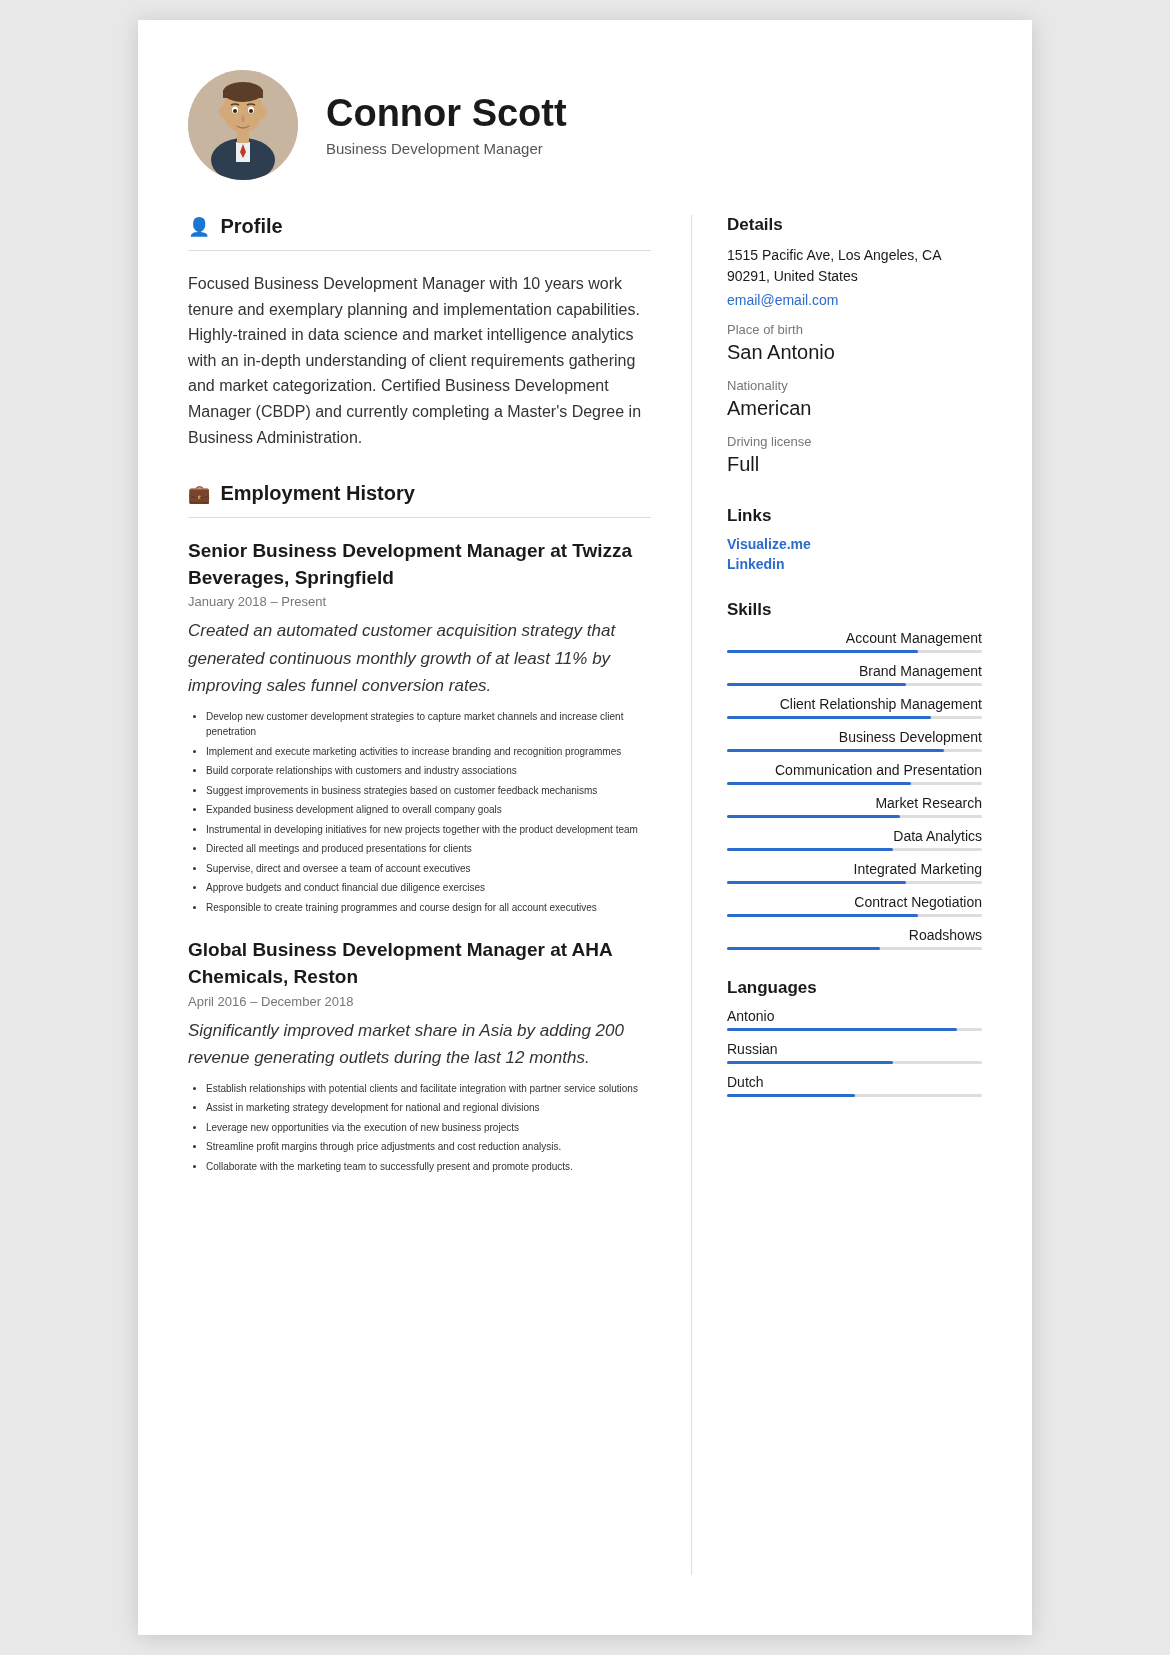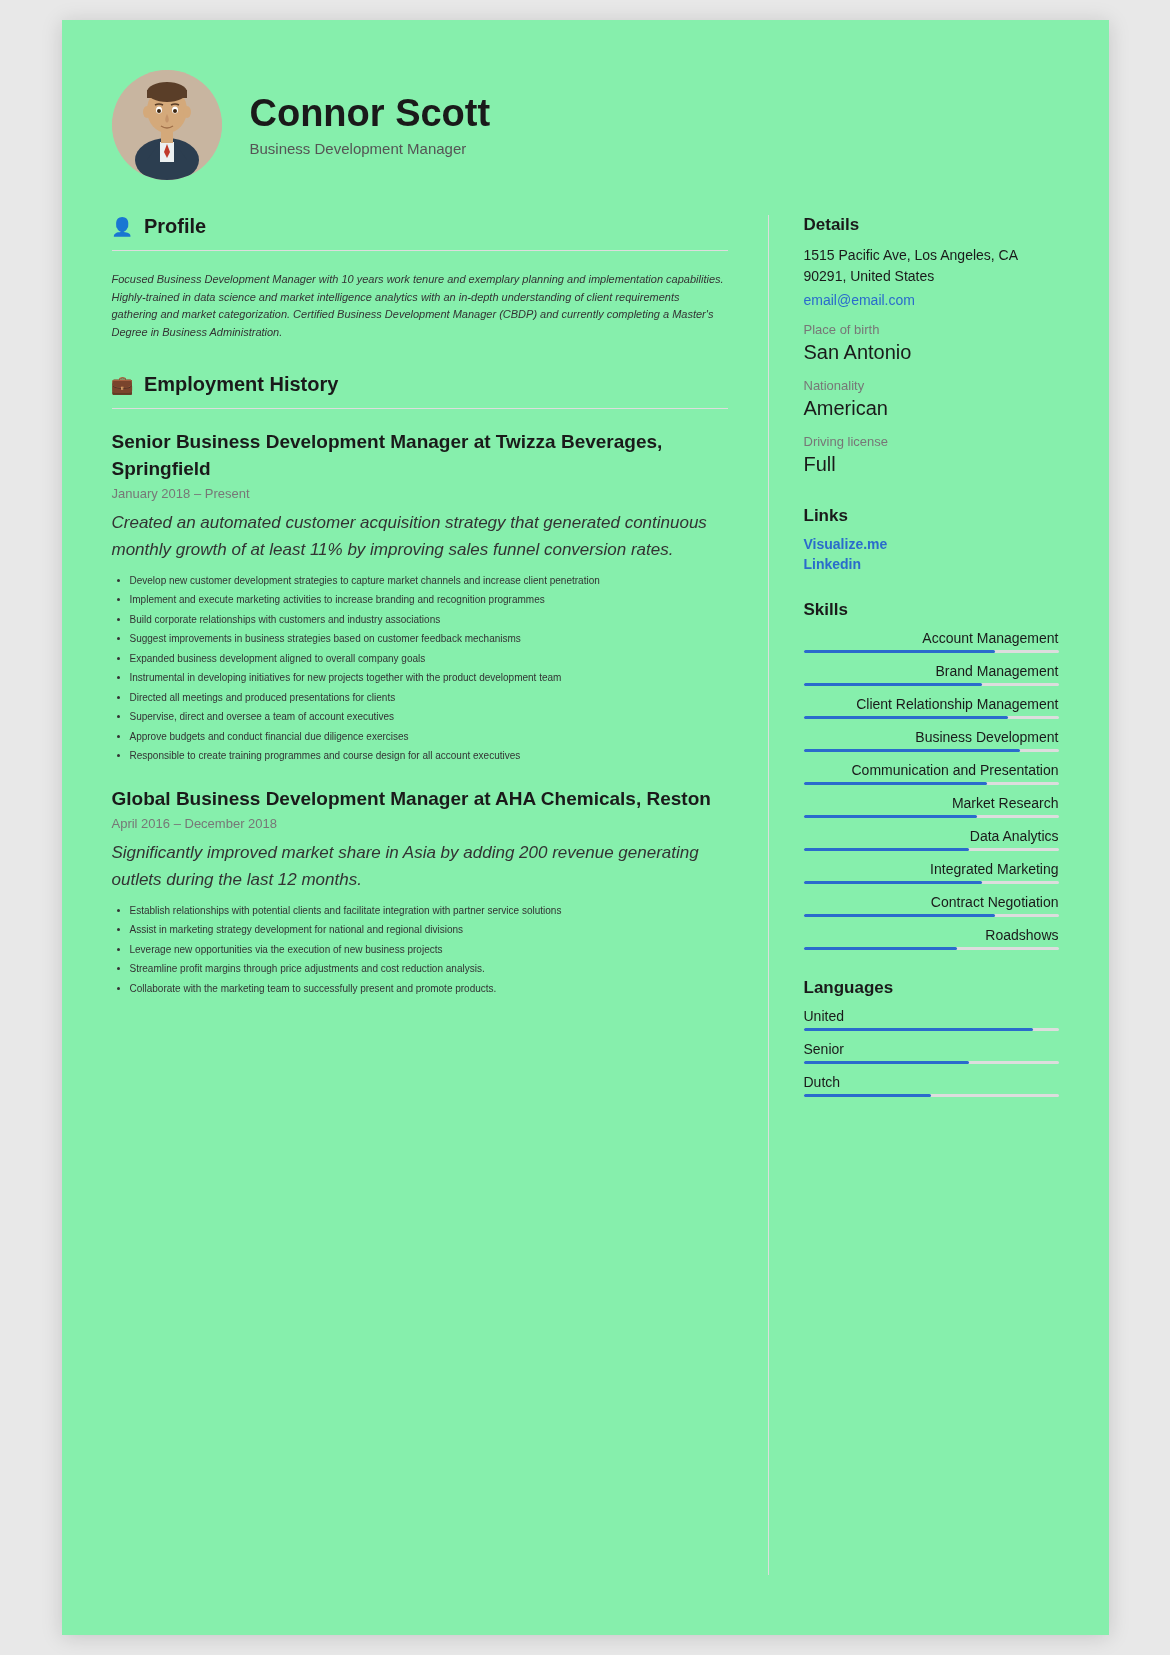--- a/index.html
+++ b/index.html
@@ -6,22 +6,22 @@
     body {
       font-family: 'Arial', sans-serif;
       background: #e8e8e8;
       display: flex;
       justify-content: center;
       align-items: flex-start;
       padding: 20px;
       min-height: 100vh;
     }
     .resume-page {
-      background: #86efac;
-      width: 1047px;
+      background: #ffffff;
+      width: 894px;
       min-height: 1615px;
       padding: 50px 50px 60px 50px;
       box-shadow: 0 2px 20px rgba(0,0,0,0.15);
       display: flex;
       flex-direction: column;
     }
     
     .header {
       display: flex;
       align-items: center;
@@ -84,24 +84,23 @@
       color: #1a1a1a;
       margin-bottom: 12px;
     }
     .section-icon {
       margin-right: 10px;
       font-size: 18px;
       color: #1a1a1a;
     }
     
     .profile-text {
-      font-size: 11px;
+      font-size: 16px;
       color: #333;
       line-height: 1.6;
-      font-style: italic;
     }
     
     .job-entry {
       margin-bottom: 22px;
     }
     .job-title-text {
       font-size: 19px;
       font-weight: 700;
       color: #1a1a1a;
       line-height: 1.4;
@@ -386,27 +385,27 @@
           <div class="skill-name">Roadshows</div>
           <div class="skill-bar-bg">
             <div class="skill-bar-fill" style="width:60%"></div>
           </div>
         </div>
       </div>
 
       <div class="right-section">
         <div class="right-section-title">Languages</div>
         <div class="lang-item">
-          <div class="lang-name">United</div>
+          <div class="lang-name">Antonio</div>
           <div class="skill-bar-bg">
             <div class="skill-bar-fill" style="width:90%"></div>
           </div>
         </div>
         <div class="lang-item">
-          <div class="lang-name">Senior</div>
+          <div class="lang-name">Russian</div>
           <div class="skill-bar-bg">
             <div class="skill-bar-fill" style="width:65%"></div>
           </div>
         </div>
         <div class="lang-item">
           <div class="lang-name">Dutch</div>
           <div class="skill-bar-bg">
             <div class="skill-bar-fill" style="width:50%"></div>
           </div>
         </div>

